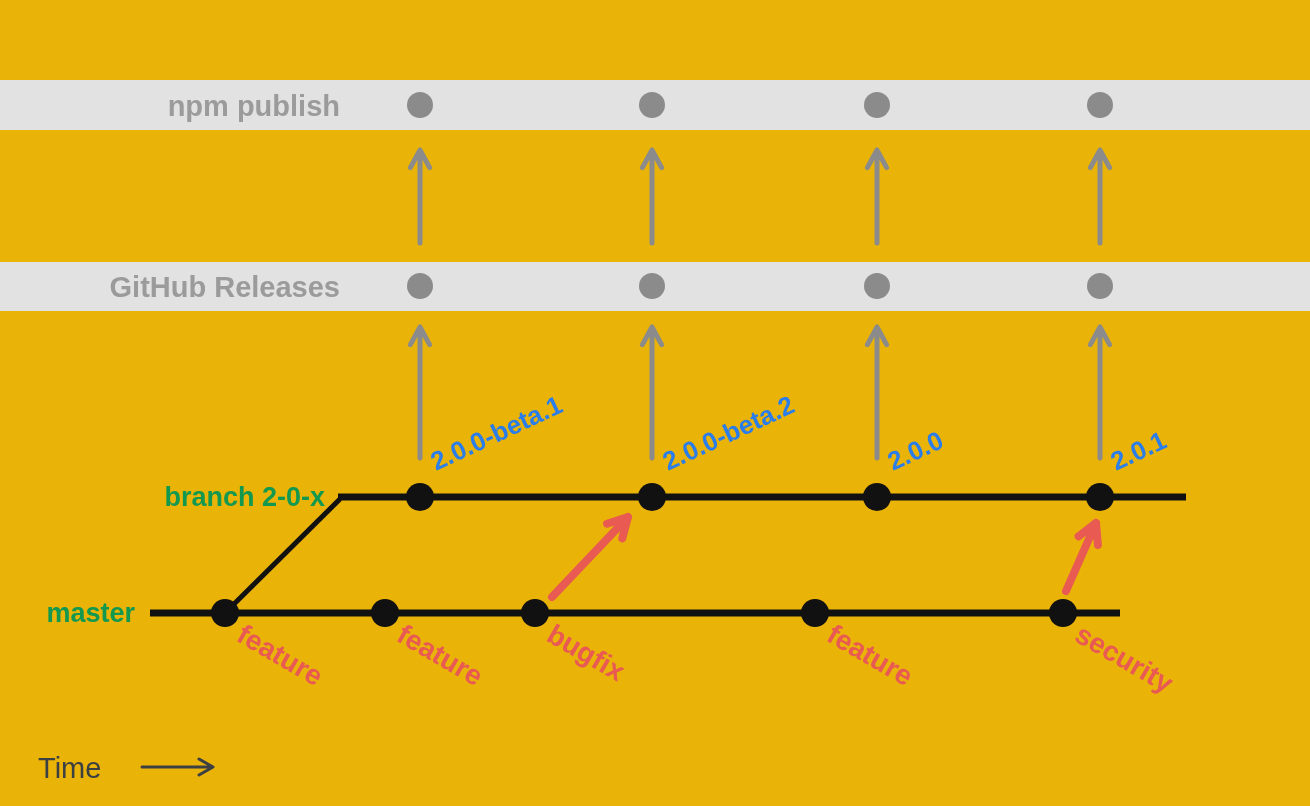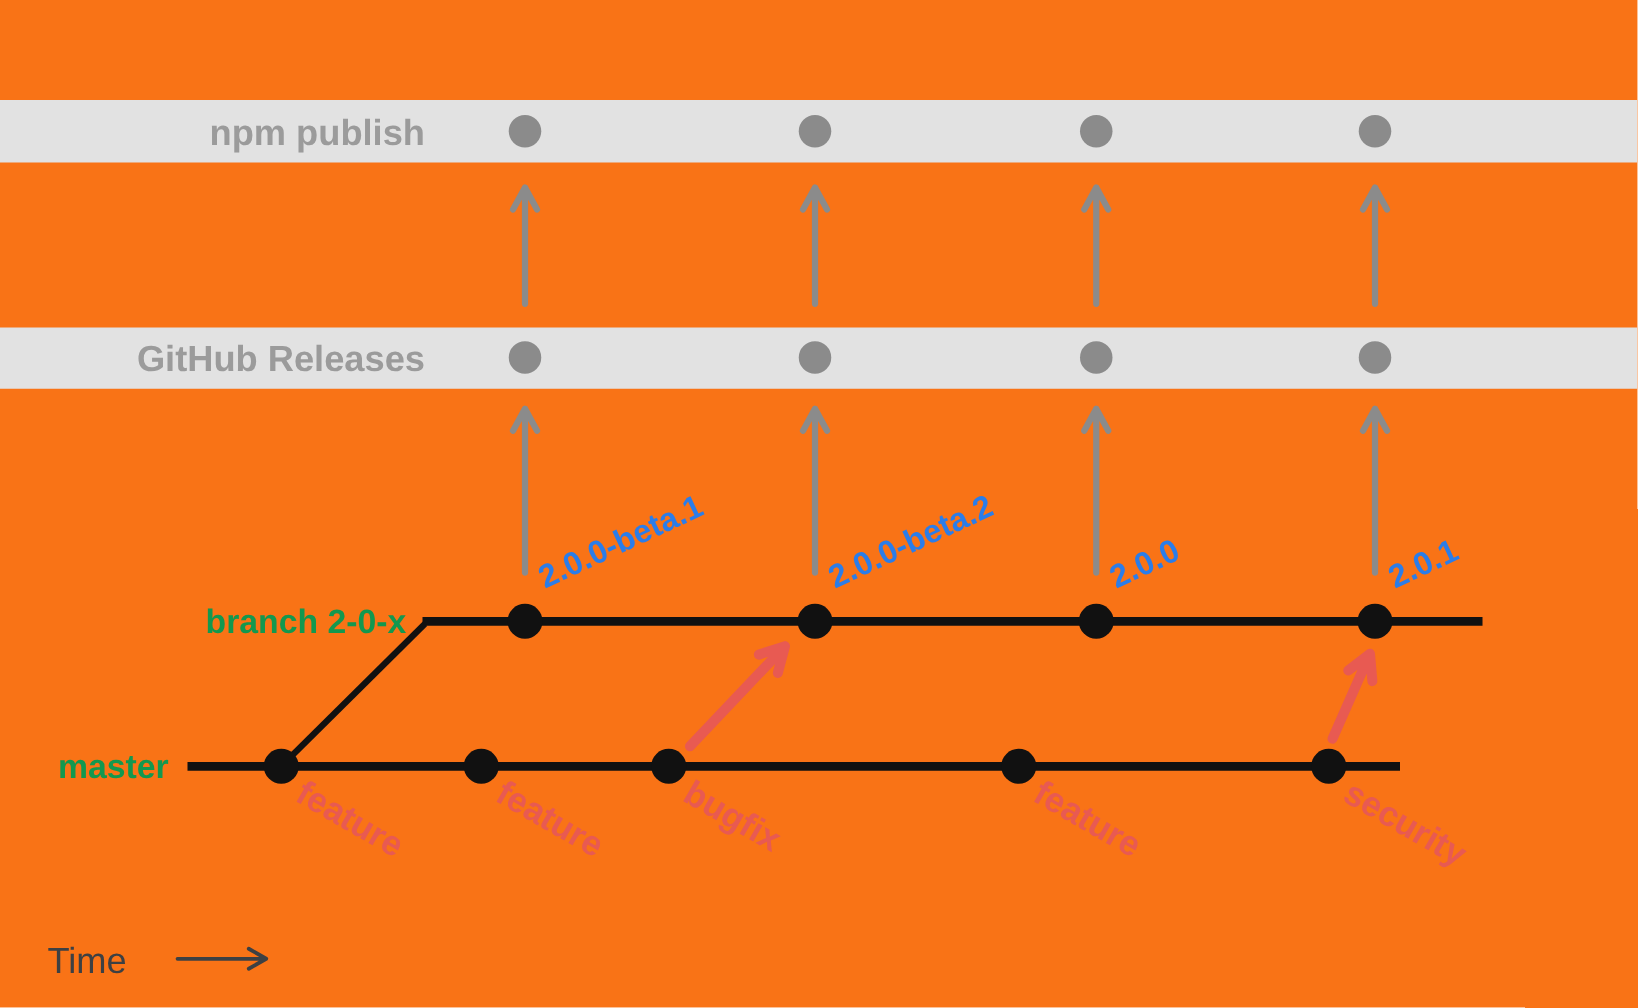--- a/index.html
+++ b/index.html
@@ -1,19 +1,19 @@
 <!DOCTYPE html>
 <html style="--band-bg: #e2e2e2; --band-label: #9b9b9b; --gray: #8b8b8b; --black: #111111; --green: #13984f; --blue: #2b7de9; --red: #e85a52; --time: #3d4043;"><head>
 <meta charset="utf-8">
 <style>
   html,body{margin:0;padding:0;background:#ffffff;}
   .canvas{
     position:relative;
     width:1310px;height:806px;
-    background:#f97316;
+    background:#eab308;
     overflow:hidden;
     font-family:"Liberation Sans", sans-serif;
   }
   svg text{font-family:"Liberation Sans", sans-serif;}
   .band{fill:var(--band-bg);}
   .band-label{fill:var(--band-label);font-size:29px;font-weight:bold;}
   .lane-label{fill:var(--green);font-size:27px;font-weight:bold;}
   .git-line{stroke:var(--black);stroke-width:7;fill:none;}
   .git-diagonal{stroke:var(--black);stroke-width:5;fill:none;}
   .commit{fill:var(--black);}

